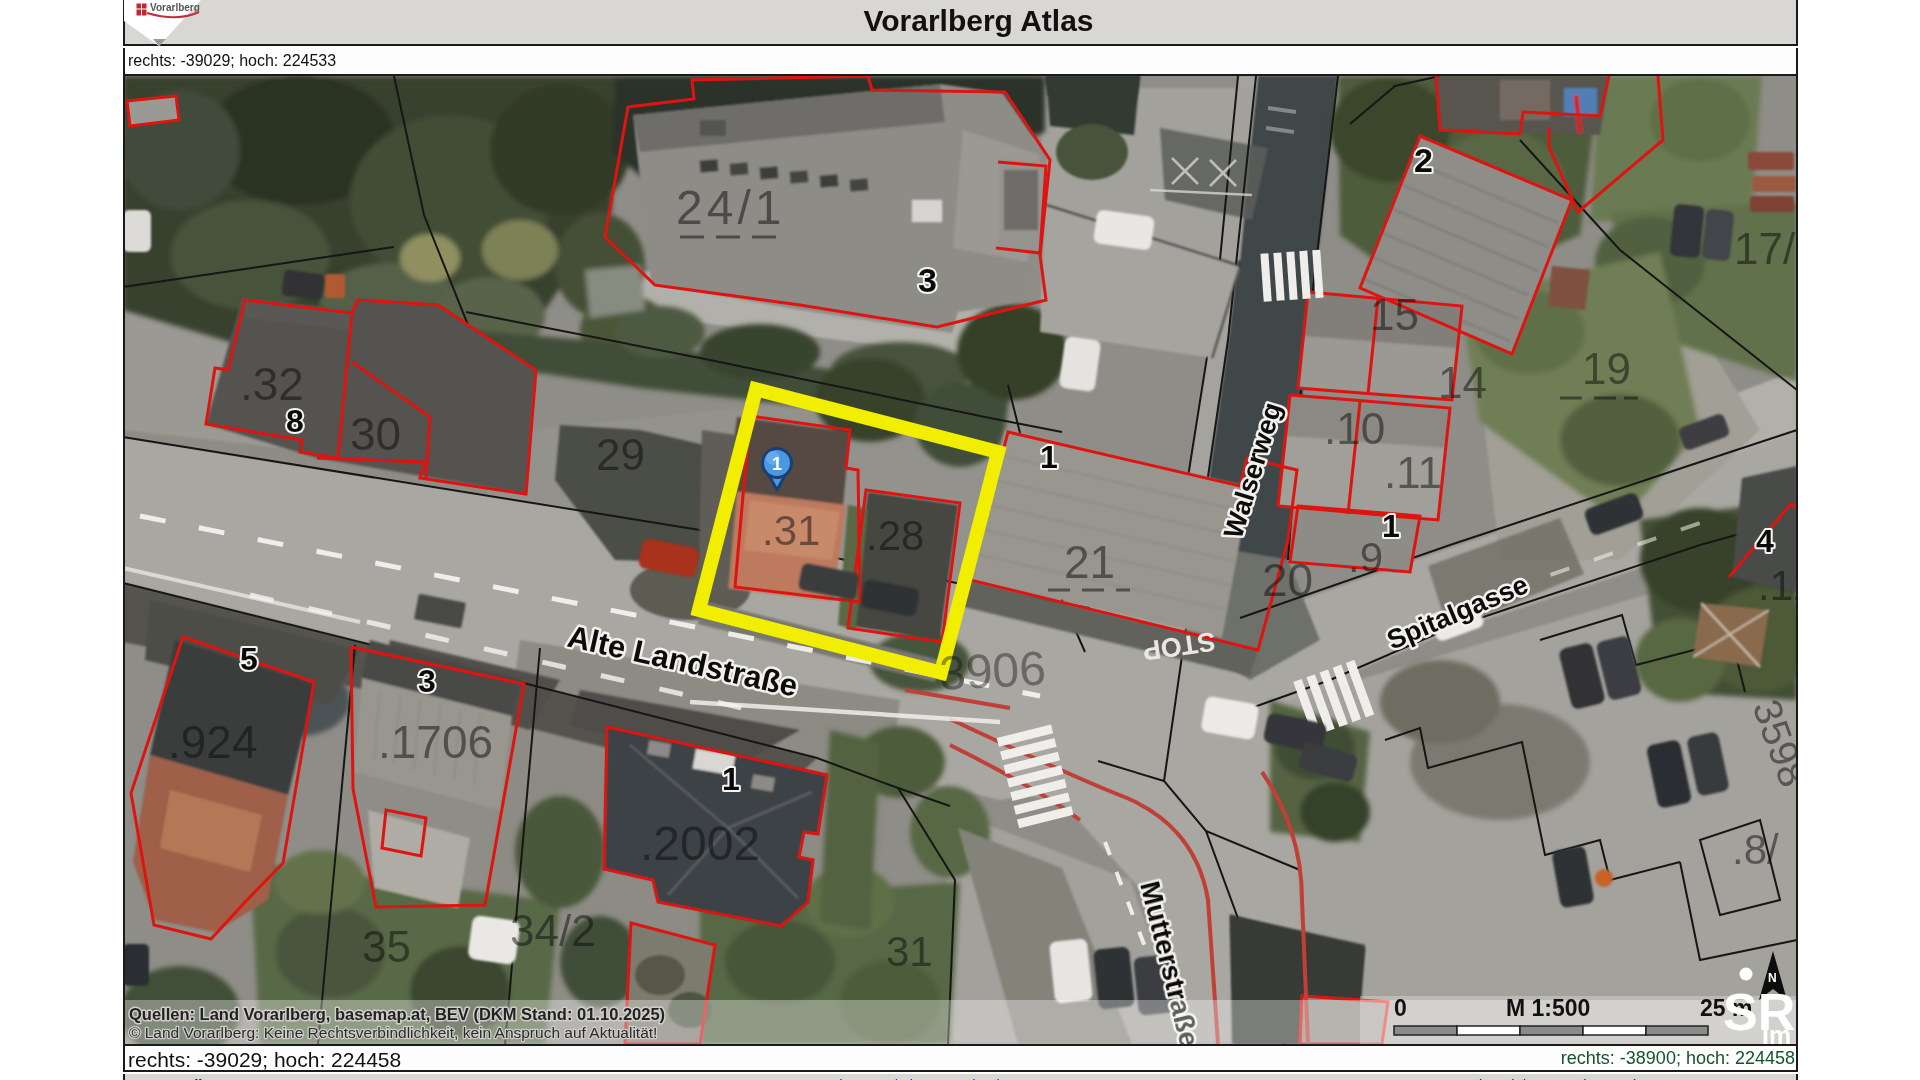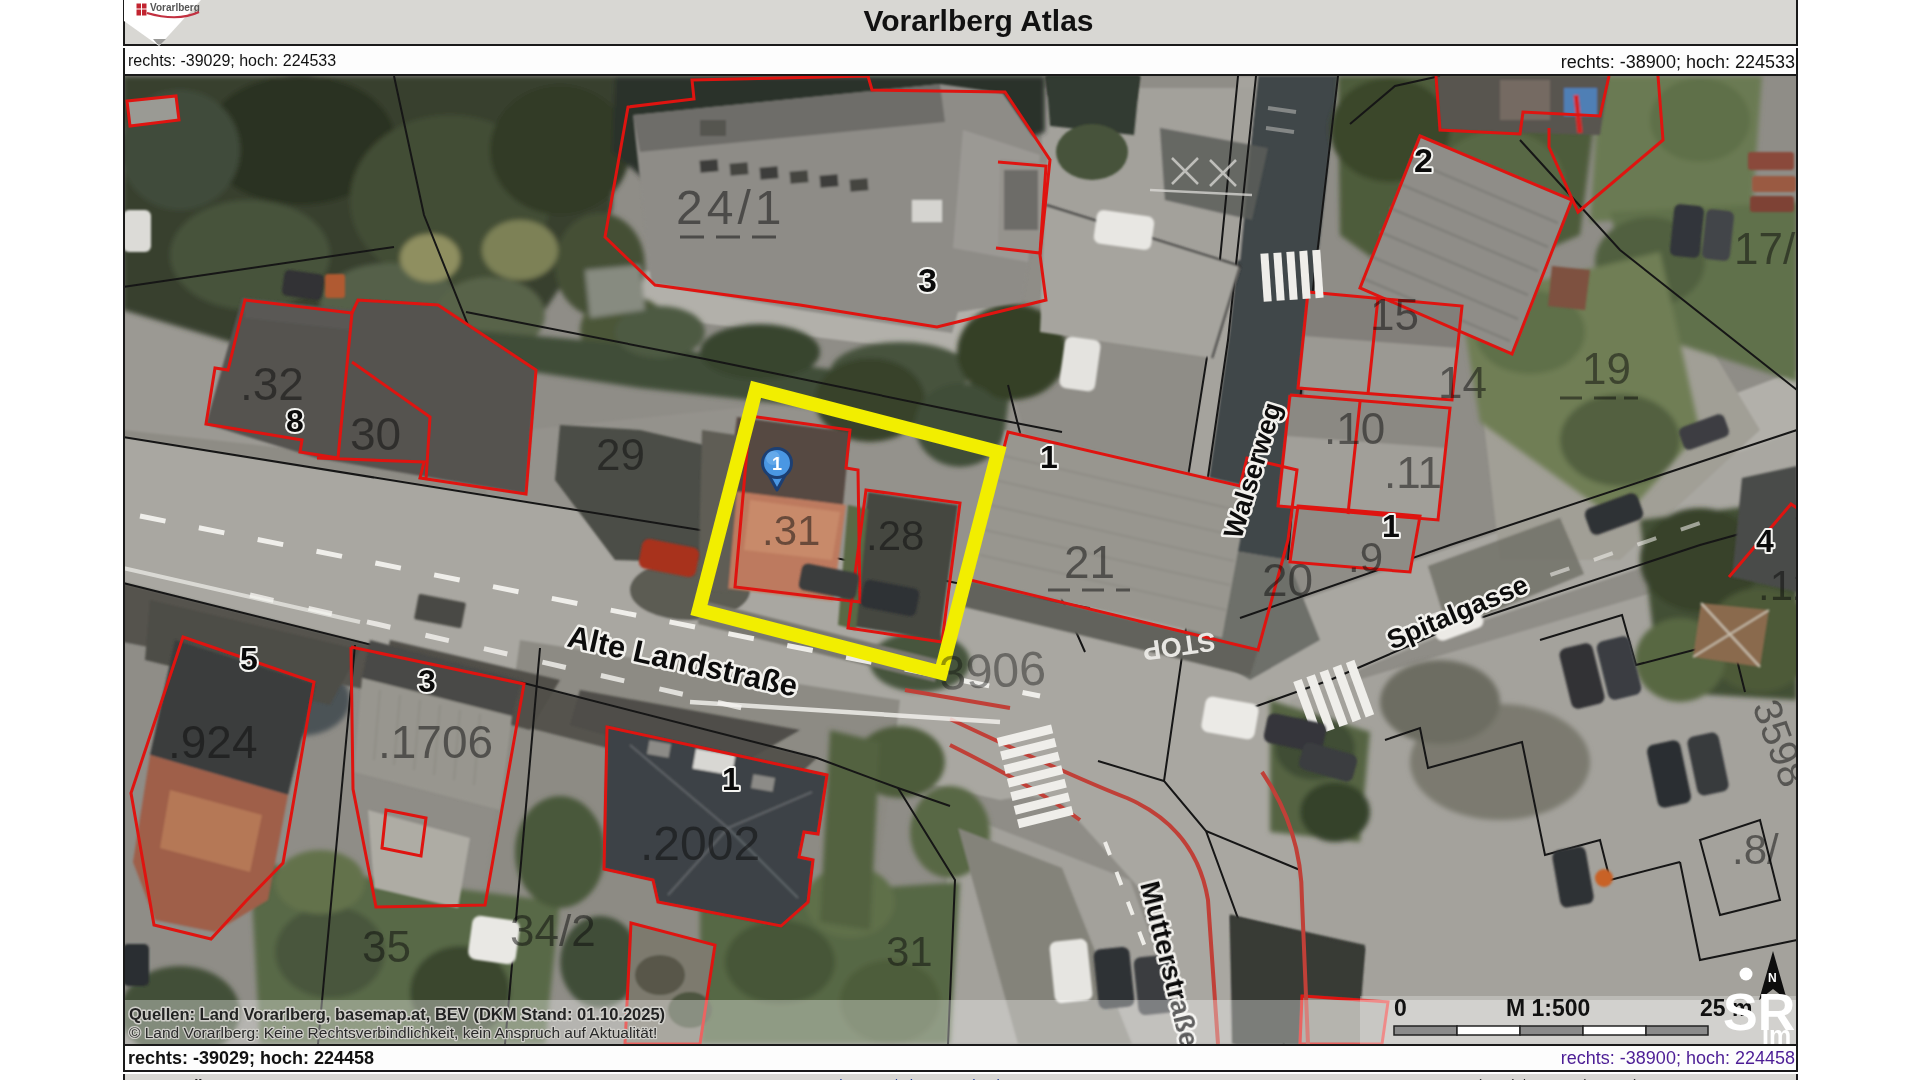--- a/index.html
+++ b/index.html
@@ -22,21 +22,20 @@
   <text x="27" y="11" font-size="10" font-weight="bold" fill="#555">Vorarlberg</text>
   <path d="M24,13 Q55,22 76,12" stroke="#c23040" stroke-width="2.2" fill="none"></path>
 </svg>
 
 <div class="abs" style="left:123px;top:4px;width:1675px;text-align:center;font-size:30px;font-weight:bold;color:#111;margin-left:18px;">Vorarlberg Atlas</div>
 
 <div class="abs" style="left:123px;top:48px;width:1675px;height:28px;background:#fdfdfd;border-left:2px solid #1a1a1a;border-right:2px solid #1a1a1a;border-bottom:2px solid #1a1a1a;"></div>
 
 <div class="abs" style="left:128px;top:52px;font-size:16px;color:#111;">rechts: -39029; hoch: 224533</div>
 
-<div class="abs" style="left:123px;top:52px;width:1672px;text-align:right;font-size:18px;color:#111;">rechts: -38900; hoch: 224533</div>
 
 <svg id="map" class="abs" style="left:123px;top:76px;" width="1675" height="968" viewBox="123 76 1675 968">
 <defs>
 <filter id="soft" x="-5%" y="-5%" width="110%" height="110%">
           <feGaussianBlur stdDeviation="1.3"></feGaussianBlur>
         </filter>
 <filter id="soft2" x="-10%" y="-10%" width="120%" height="120%">
           <feGaussianBlur stdDeviation="2.5"></feGaussianBlur>
         </filter>
 </defs>
@@ -573,23 +572,23 @@
 <text x="129" y="1020" font-family="Liberation Sans, sans-serif" font-weight="bold" font-size="16.5" fill="#222" stroke="#cfcec9" stroke-width="3" paint-order="stroke" stroke-linejoin="round">Quellen: Land Vorarlberg, basemap.at, BEV (DKM Stand: 01.10.2025)</text>
 
 <text x="129" y="1038" font-family="Liberation Sans, sans-serif" font-size="15.5" fill="#2a2a2a" stroke="#cfcec9" stroke-width="2.5" paint-order="stroke" stroke-linejoin="round">© Land Vorarlberg: Keine Rechtsverbindlichkeit, kein Anspruch auf Aktualität!</text>
 
 </svg>
 
 <div class="abs" style="left:123px;top:76px;width:1675px;height:968px;border-left:2px solid #1a1a1a;border-right:2px solid #1a1a1a;pointer-events:none;"></div>
 
 <div class="abs" style="left:123px;top:1044px;width:1675px;height:28px;background:#fdfdfd;border:2px solid #1a1a1a;border-bottom:2px solid #1a1a1a;"></div>
 
-<div class="abs" style="left:128px;top:1048px;font-size:18px;color:#111;font-weight:bold;">rechts: -39029; hoch: 224458</div>
-
-<div class="abs" style="left:123px;top:1048px;width:1672px;text-align:right;font-size:18px;color:#4c1d95;">rechts: -38900; hoch: 224458</div>
+<div class="abs" style="left:128px;top:1048px;font-size:21px;color:#111;">rechts: -39029; hoch: 224458</div>
+
+<div class="abs" style="left:123px;top:1048px;width:1672px;text-align:right;font-size:18px;color:#14532d;">rechts: -38900; hoch: 224458</div>
 
 <div class="abs" style="left:123px;top:1074px;width:1675px;height:6px;background:#d8d7d3;border-left:2px solid #1a1a1a;border-right:2px solid #1a1a1a;overflow:hidden;">
   <div class="abs" style="left:5px;top:2px;font-size:15px;font-weight:bold;color:#222;">Hergestellt am: 17.01.2025</div>
   <div class="abs" style="left:690px;top:2px;font-size:15px;color:#1a3f9e;text-decoration:underline;">vogis.cnv.at/atlas - Ausdruck</div>
   <div class="abs" style="left:1290px;top:2px;font-size:15px;color:#222;">297x210 (quer) / Format (DIN A4)</div>
 </div>
 
 </div>
 
 </body></html>

